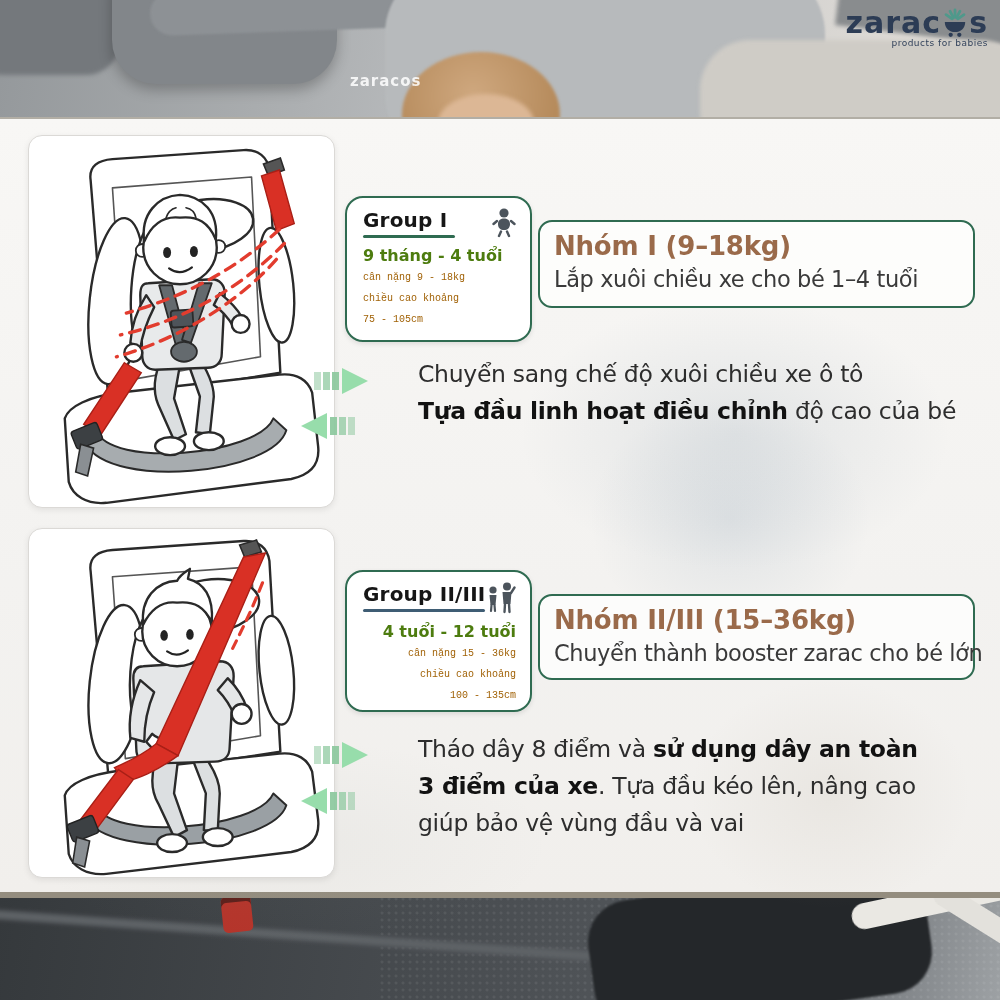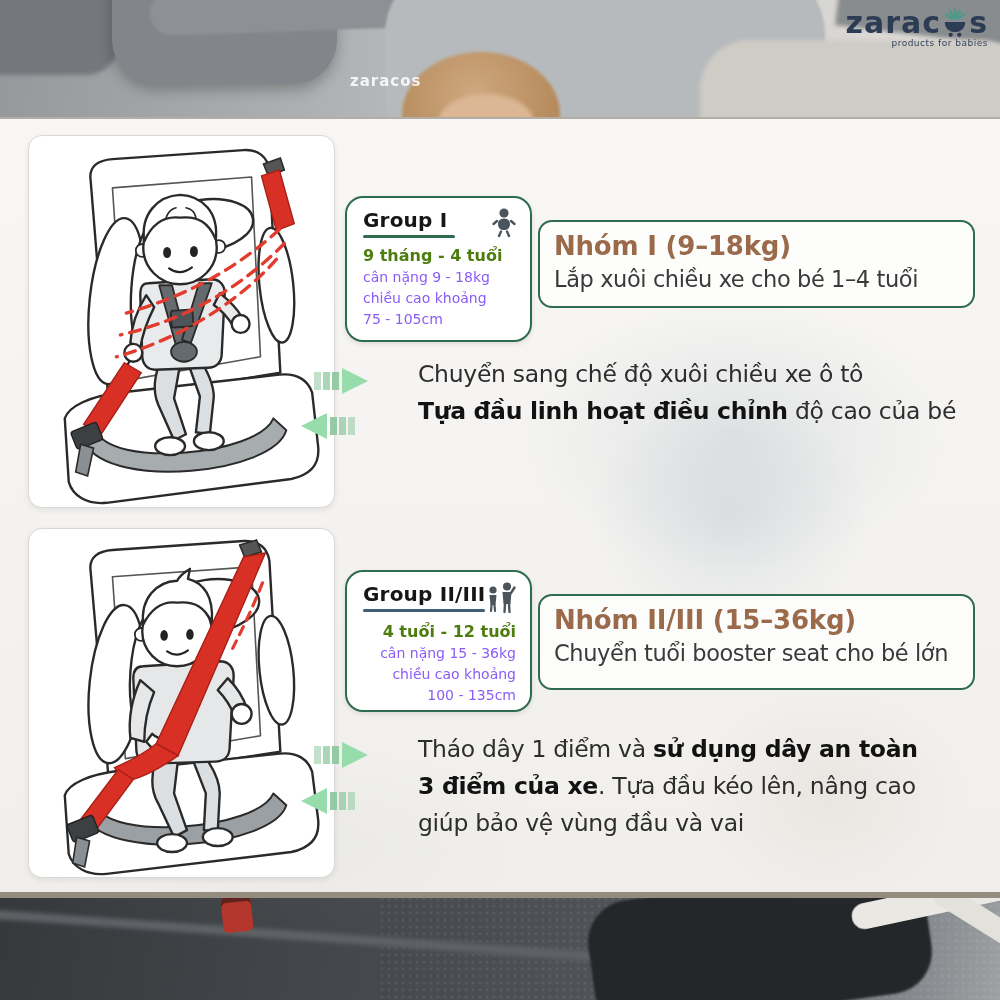--- a/index.html
+++ b/index.html
@@ -56,25 +56,25 @@
   
   .info-card { position:absolute; width:187px; background:#fff; border:2px solid #2f6b51; border-radius:18px; padding:10px 14px 28px 16px; box-shadow:0 2px 5px rgba(0,0,0,.10); z-index:4; }
   .info-1 { left:345px; top:196px; height:146px; }
   .info-2 { left:345px; top:570px; height:142px;text-align:right; }
   .info-title-row { display:flex; align-items:flex-start; justify-content:space-between; }
   .info-title { font-size:20px; font-weight:bold; color:#161616; letter-spacing:.2px; }
   .info-underline { height:3px; margin-top:3px; border-radius:2px; }
   .u1 { width:92px; background:#2f6b51; }
   .u2 { width:122px; background:#3f5d74; }
   .info-age { font-size:16px; font-weight:bold; color:#4d7c0f; margin-top:7px; line-height:22px; }
-  .info-line { font-size:14px; color:#8b5cf6; line-height:21px; }
+  .info-line { font-size:10px; color:#a16207; line-height:21px;font-family:Liberation Mono, monospace; }
   
   .heading-box { position:absolute; left:538px; width:437px; height:88px; background:rgba(253,253,252,.92);
     border:2px solid #2f6b51; border-radius:14px; padding:8px 13px 8px 14px; z-index:2; }
-  .hb1 { top:220px; } .hb2 { top:594px; height:96px; }
+  .hb1 { top:220px; } .hb2 { top:594px; height:86px; }
   .heading-title { font-size:26px; font-weight:bold; color:#9a6a4a; line-height:33px; letter-spacing:-.2px; }
   .heading-sub { font-size:22.5px; color:#3a3a3a; line-height:33px; letter-spacing:-.4px; white-space:nowrap; }
   
   .notes { position:absolute; left:376px; width:615px; z-index:3;margin-left:42px; }
   .n1 { top:356px; } .n2 { top:731px; }
   .note-line { font-size:23.5px; color:#2d2d2d; line-height:37px; white-space:nowrap; letter-spacing:-.3px; }
   .note-line b { color:#121212; }
   .arrow { position:absolute; z-index:5; }
   .a1r { left:314px; top:368px; } .a1l { left:299px; top:413px; }
   .a2r { left:314px; top:742px; } .a2l { left:299px; top:788px; }
@@ -305,39 +305,39 @@
       </svg>
     </div>
     <div class="info-age">4 tuổi - 12 tuổi</div>
     <div class="info-line">cân nặng 15 - 36kg</div>
     <div class="info-line">chiều cao khoảng</div>
     <div class="info-line">100 - 135cm</div>
   </div>
 
   <div class="heading-box hb2">
     <div class="heading-title">Nhóm II/III (15–36kg)</div>
-    <div class="heading-sub">Chuyển tuổi booster seat cho bé lớn</div>
+    <div class="heading-sub">Chuyển thành booster zarac cho bé lớn</div>
   </div>
 
   <svg class="arrow a2r" width="56" height="26" viewBox="0 0 56 26">
     <rect x="0" y="4" width="7" height="18" fill="#8fc9a0" opacity=".55"></rect>
     <rect x="9" y="4" width="7" height="18" fill="#8fc9a0" opacity=".75"></rect>
     <rect x="18" y="4" width="7" height="18" fill="#8fc9a0" opacity=".95"></rect>
     <polygon points="28,0 28,26 54,13" fill="#97ddab"></polygon>
   </svg>
   <svg class="arrow a2l" width="60" height="26" viewBox="0 0 60 26">
     <polygon points="28,0 28,26 2,13" fill="#97ddab"></polygon>
     <rect x="31" y="4" width="7" height="18" fill="#8fc9a0" opacity=".95"></rect>
     <rect x="40" y="4" width="7" height="18" fill="#8fc9a0" opacity=".75"></rect>
     <rect x="49" y="4" width="7" height="18" fill="#8fc9a0" opacity=".55"></rect>
   </svg>
 
   <div class="notes n2">
     <div class="note-line">
-      <span>Tháo dây 1 điểm và </span><b>sử dụng dây an toàn</b>
+      <span>Tháo dây 8 điểm và </span><b>sử dụng dây an toàn</b>
     </div>
     <div class="note-line">
       <b>3 điểm của xe</b><span>. Tựa đầu kéo lên, nâng cao</span>
     </div>
     <div class="note-line">
       <span>giúp bảo vệ vùng đầu và vai</span>
     </div>
   </div>
 
 </div>

